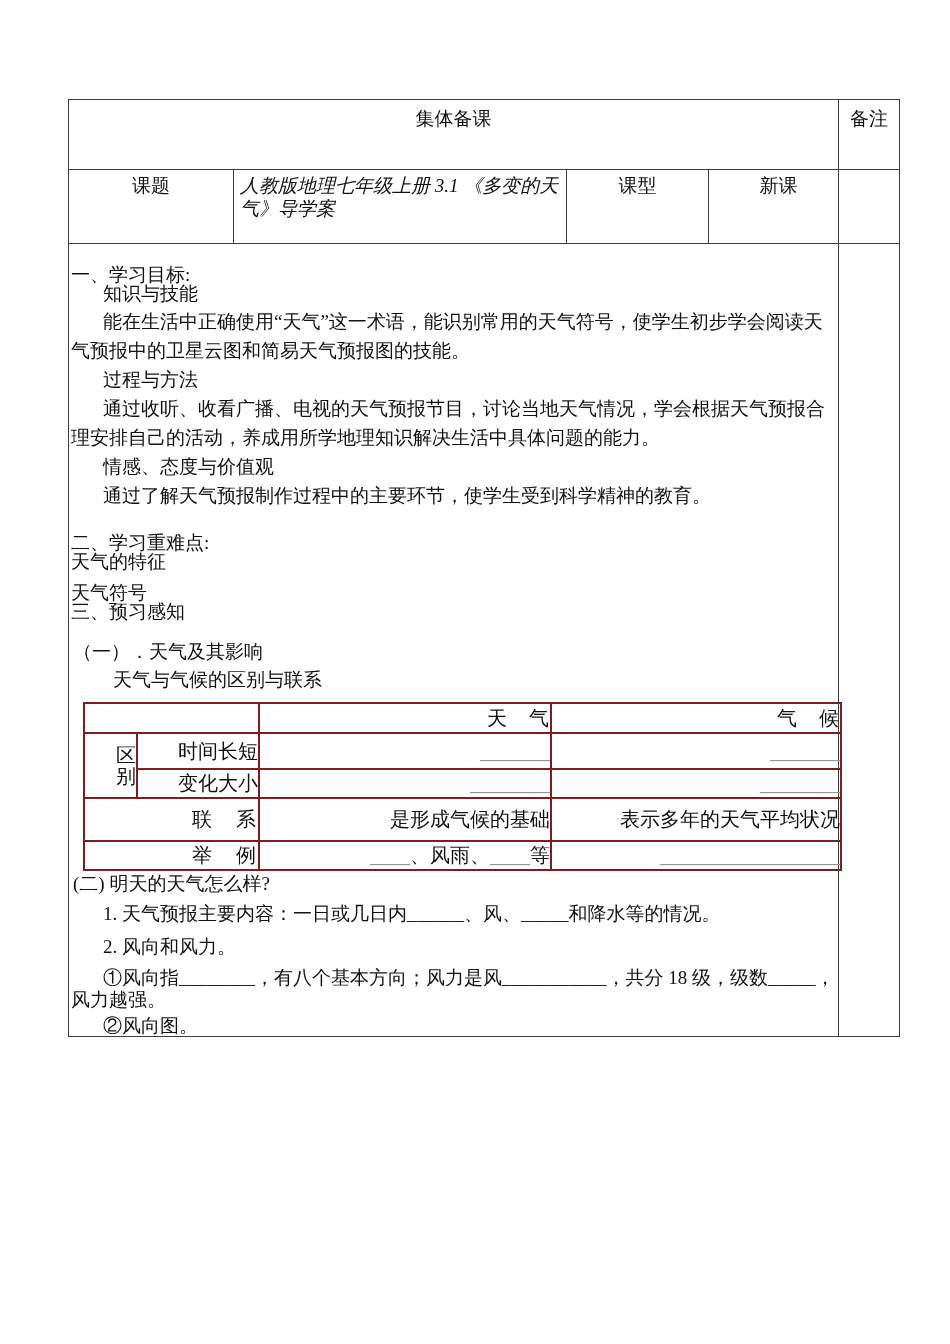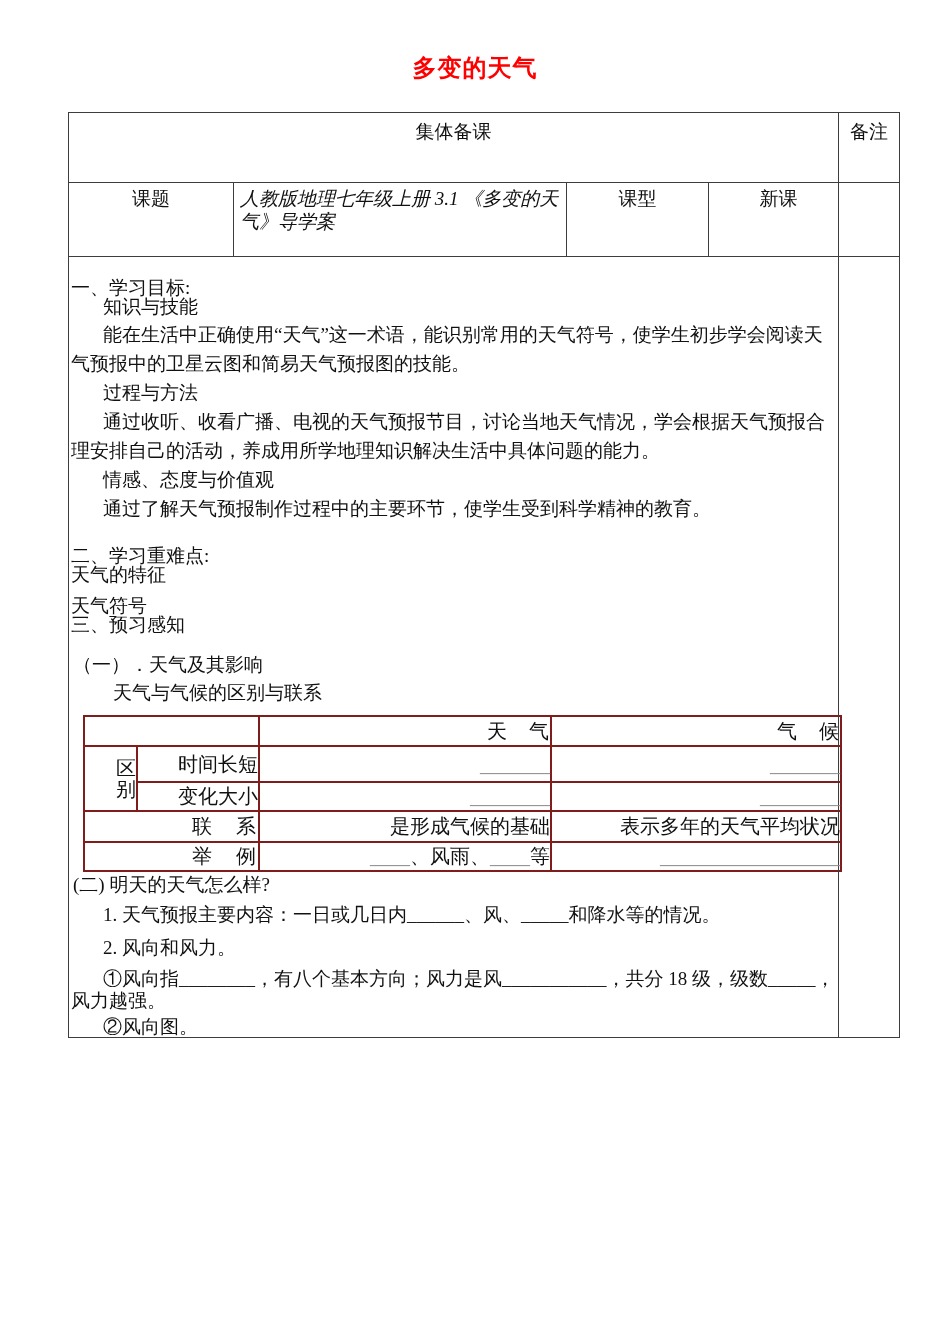--- a/index.html
+++ b/index.html
@@ -21,21 +21,21 @@
     text-align: center;
     font-size: 24px;
     font-weight: bold;
     color: #fe0000;
     letter-spacing: 1px;
   }
   
   table.outer {
     position: absolute;
     left: 68px;
-    top: 112px;
+    top: 99px;
     width: 831px;
     border-collapse: collapse;
     table-layout: fixed;
   }
   table.outer td {
     border: 1px solid #3d3d3d;
     vertical-align: top;
     font-size: 19px;
   }
   td.hdr-main { text-align: center; padding-top: 6px; height: 70px; }
@@ -92,29 +92,28 @@
   td.cmp-rowlabel { padding-left: 12px; }
   td.cmp-biglabel { text-align: center; font-size: 19px; letter-spacing: 2px; }
   td.cmp-blank { padding-left: 62px; color: #909090; }
   td.cmp-text { font-size: 19px; padding-left: 10px; }
   td.cmp-example { font-size: 19px; padding-left: 8px; }
   td.cmp-example-blankline { font-size: 19px; padding-left: 6px; color: #909090; }
   .blank-gray { color: #909090; }
   tr.cmp-r0 td { height: 30px; }
   tr.cmp-r1 td { height: 36px; }
   tr.cmp-r2 td { height: 29px; }
-  tr.cmp-r3 td { height: 31px; }
+  tr.cmp-r3 td { height: 43px; }
   tr.cmp-r4 td { height: 27px; }
 </style>
 </head>
 <body>
 
 <div class="page">
 
-  <div class="doc-title">多变的天气</div>
 
   <table class="outer">
     <colgroup>
       <col style="width:165px">
         <col style="width:333px">
         <col style="width:142px">
         <col style="width:130px">
         <col style="width:61px">
     </colgroup>
     <tbody>

